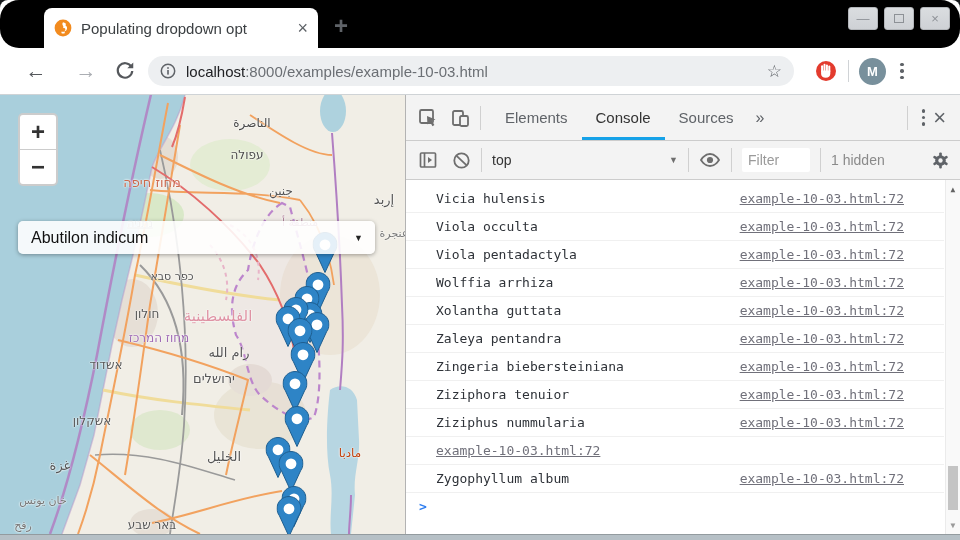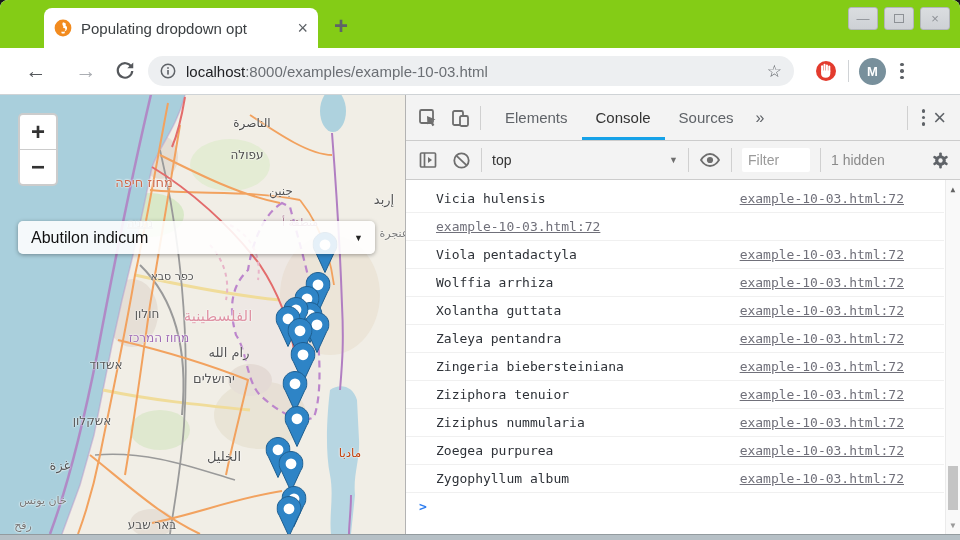--- a/index.html
+++ b/index.html
@@ -1,19 +1,19 @@
 <!DOCTYPE html>
 <html><head>
 <meta charset="utf-8">
 <style>
   html,body{margin:0;padding:0;background:#16181a;font-family:"Liberation Sans",sans-serif;}
   #window{position:relative;width:960px;height:540px;background:#fff;overflow:hidden;
     border-radius:8px 8px 0 0;}
   
-  .titlebar{position:absolute;left:0;top:0;width:960px;height:48px;background:#84cc16;}
+  .titlebar{position:absolute;left:0;top:0;width:960px;height:48px;background:#000000;border-radius:19px;}
   .tab{position:absolute;left:44px;top:8px;width:274px;height:40px;background:#fff;
     border-radius:8px 8px 0 0;display:flex;align-items:center;padding:0 10px;box-sizing:border-box;}
   .tab-title{font-size:15px;color:#3c4043;white-space:nowrap;overflow:hidden;width:196px;position:relative;}
   .tab-fade{position:absolute;right:34px;top:6px;width:26px;height:28px;
     background:linear-gradient(90deg,rgba(255,255,255,0),#fff);}
   .tab-close{font-size:18px;color:#5f6368;margin-left:auto;cursor:default;line-height:1;}
   .newtab{position:absolute;left:334px;top:12px;font-size:24px;color:#5f6368;font-weight:bold;}
   .winbtns{position:absolute;right:10px;top:7px;display:flex;gap:6px;}
   .winbtn{width:28px;height:21px;border:1px solid #b3b6ba;border-radius:3px;
     background:linear-gradient(#dadde0,#ced1d5);display:flex;align-items:center;justify-content:center;
@@ -203,21 +203,21 @@
 
         <path d="M230,130 C250,140 262,160 258,185 M210,150 C224,165 230,185 226,205" fill="none" stroke="#e8b4c8" stroke-width="2" stroke-dasharray="4 4"></path>
       </svg>
 
       <div>
 
           <span class="mlabel" style="left: 252px; top: 28px; color: rgb(74, 74, 74); font-size: 12px;">الناصرة</span>
 
           <span class="mlabel" style="left: 247px; top: 60px; color: rgb(74, 74, 74); font-size: 12px;">עפולה</span>
 
-          <span class="mlabel" style="left: 144px; top: 87px; color: rgb(203, 106, 78); font-size: 13px; text-align: center;">מחוז חיפה</span>
+          <span class="mlabel" style="left: 152px; top: 87px; color: rgb(203, 106, 78); font-size: 13px; text-align: center;">מחוז חיפה</span>
 
           <span class="mlabel" style="left: 281px; top: 96px; color: rgb(85, 85, 85); font-size: 12px;">جنين</span>
 
           <span class="mlabel" style="left: 384px; top: 104px; color: rgb(85, 85, 85); font-size: 13px;">إربد</span>
 
           <span class="mlabel" style="left: 140px; top: 128px; color: rgb(153, 153, 153); font-size: 11px; text-decoration: underline;">נתניה</span>
 
           <span class="mlabel" style="left: 300px; top: 127px; color: rgb(177, 130, 155); font-size: 11px;">منطقة أ</span>
 
           <span class="mlabel" style="left: 394px; top: 138px; color: rgb(119, 119, 119); font-size: 11px;">عنجرة</span>
@@ -434,20 +434,21 @@
 
       <div class="dt-console">
         <div class="c-entries">
 
             <div class="c-row">
               <span class="c-msg">Vicia hulensis</span>
               <a class="c-src" href="#">example-10-03.html:72</a>
             </div>
 
             <div class="c-row">
+              <span class="c-msg">Viola occulta</span>
               <a class="c-src" href="#">example-10-03.html:72</a>
             </div>
 
             <div class="c-row">
               <span class="c-msg">Viola pentadactyla</span>
               <a class="c-src" href="#">example-10-03.html:72</a>
             </div>
 
             <div class="c-row">
               <span class="c-msg">Wolffia arrhiza</span>
@@ -473,21 +474,20 @@
               <span class="c-msg">Ziziphora tenuior</span>
               <a class="c-src" href="#">example-10-03.html:72</a>
             </div>
 
             <div class="c-row">
               <span class="c-msg">Ziziphus nummularia</span>
               <a class="c-src" href="#">example-10-03.html:72</a>
             </div>
 
             <div class="c-row">
-              <span class="c-msg">Zoegea purpurea</span>
               <a class="c-src" href="#">example-10-03.html:72</a>
             </div>
 
             <div class="c-row">
               <span class="c-msg">Zygophyllum album</span>
               <a class="c-src" href="#">example-10-03.html:72</a>
             </div>
           </div>
         <div class="c-prompt">
           <span>&gt;</span>

